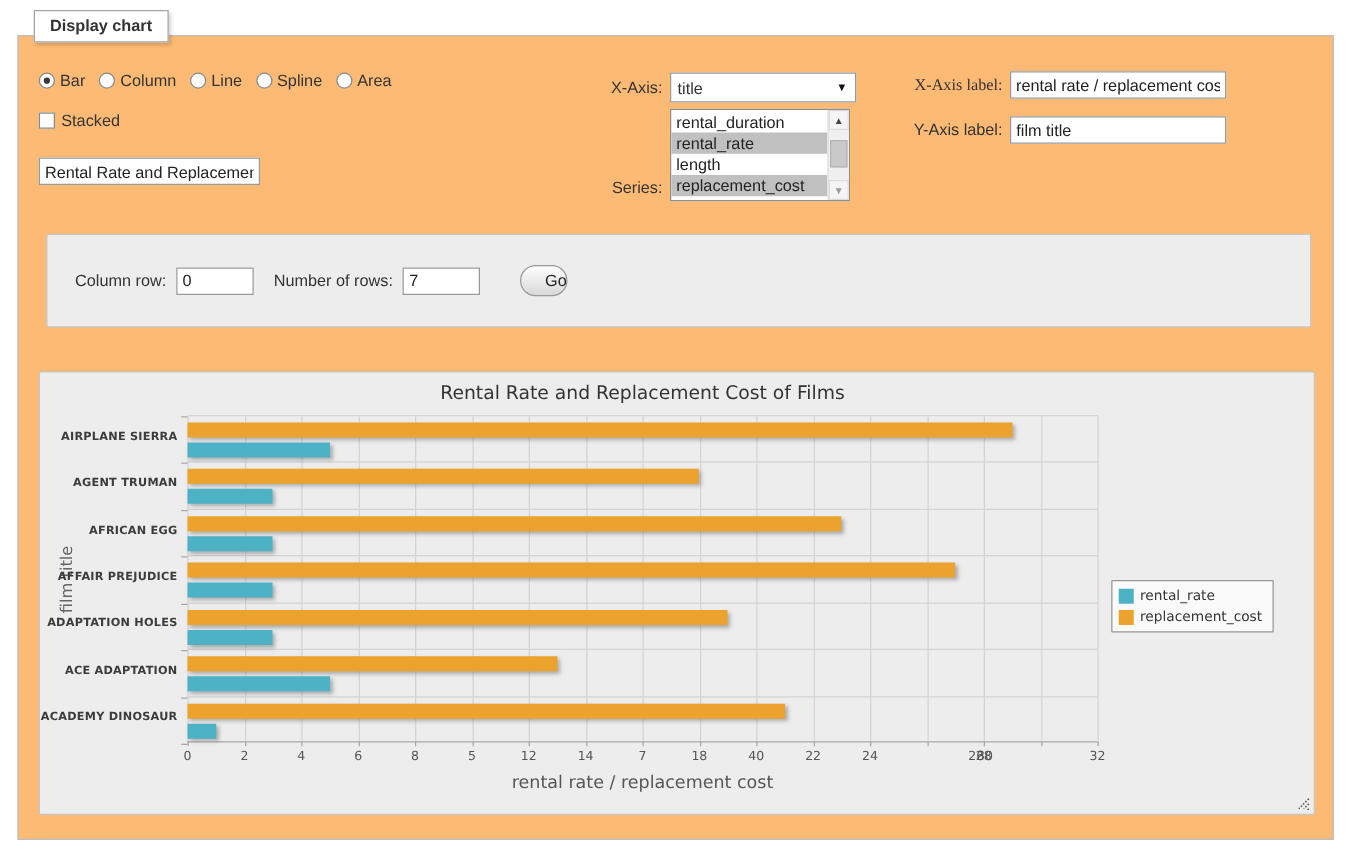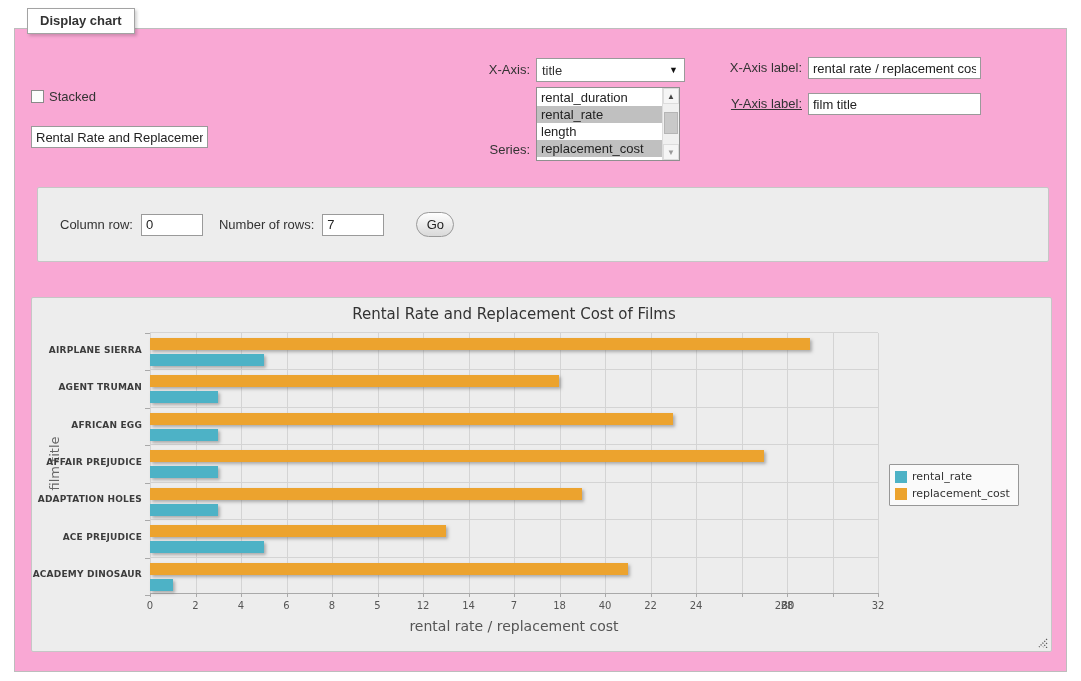--- a/index.html
+++ b/index.html
@@ -1,42 +1,42 @@
 <!DOCTYPE html>
 <html><head>
 <meta charset="utf-8">
 <style>
   * { margin:0; padding:0; box-sizing:border-box; }
   html,body { width:1081px; height:681px; background:#fff;
     font-family:"Liberation Sans", sans-serif; font-size:13px; color:#333; overflow:hidden; }
 
   .outer { position:absolute; left:14px; top:28px; width:1053px; height:644px;
-    border:1px solid #bdbdbd; background:#f9a8d4; }
+    border:1px solid #bdbdbd; background:#fdba74; }
   .legend-box { position:absolute; left:12px; top:-21px; background:#fff;
     border:1px solid #a3a3a3; padding:4px 12px 5px 12px; font-weight:bold; font-size:13px;
     box-shadow:2px 2px 3px rgba(0,0,0,0.18); }
 
   
   .radio-row { position:absolute; left:16px; top:28px; display:flex; align-items:center; gap:11px; }
   .radio-item { display:flex; align-items:center; gap:4px; cursor:default; }
   .radio-dot { width:13px; height:13px; border:1px solid #8a8a8a; border-radius:50%;
     background:#fdfdfd; position:relative; display:inline-block; }
   .radio-dot.checked::after { content:""; position:absolute; left:3px; top:3px; width:5px; height:5px;
     border-radius:50%; background:#3a3a3a; }
   .check-row { position:absolute; left:16px; top:60px; display:flex; align-items:center; gap:5px; }
   .checkbox { width:13px; height:13px; border:1px solid #8a8a8a; background:#fdfdfd; display:inline-block; }
   input.txt { border:1px solid #9a9a9a; height:22px; padding:0 4px; font-size:13px;
     font-family:"Liberation Sans", sans-serif; color:#222; background:#fff; }
   .title-input { position:absolute; left:16px; top:97px; width:177px; }
 
   .lbl { position:absolute; text-align:right; color:#333; }
   .xaxis-lbl { left:430px; top:33px; width:85px; }
   .series-lbl { left:430px; top:113px; width:85px; }
-  .xalabel-lbl { left:695px; top:31px; width:92px; }
-  .yalabel-lbl { left:695px; top:67px; width:92px;text-decoration:underline; }
+  .xalabel-lbl { left:695px; top:31px; width:92px;font-family:Liberation Serif, serif; }
+  .yalabel-lbl { left:695px; top:67px; width:92px; }
 
   .select-box { position:absolute; left:521px; top:29px; width:149px; height:24px;
     border:1px solid #9a9a9a; background:#fff; display:flex; align-items:center;
     justify-content:space-between; padding:0 6px 0 5px; }
   .select-box .caret { font-size:9px; color:#111; }
 
   .listbox { position:absolute; left:521px; top:58px; width:144px; height:74px;
     border:1px solid #8f8f8f; background:#fff; display:flex; }
   .listbox .opts { flex:1; overflow:hidden; padding-top:1px; }
   .listbox .option { height:17px; line-height:17px; padding-left:4px; white-space:nowrap; color:#222; }
@@ -54,21 +54,21 @@
   .yalabel-input { position:absolute; left:793px; top:64px; width:173px; }
 
   
   .rows-panel { position:absolute; left:22px; top:158px; width:1012px; height:75px;
     background:#ededed; border:1px solid #c6c6c6; border-radius:2px;
     display:flex; align-items:center; padding-left:22px; }
   .rows-panel .fld { margin-right:8px; }
   .rows-panel input.txt { width:62px; }
   .num-lbl { margin-left:8px; }
   .go-btn { margin-left:24px; width:38px; height:25px; border:1px solid #9a9a9a; border-radius:13px;
-    background:linear-gradient(#fefefe,#d9d9d9); font-size:13px; color:#222; text-align:center;
+    background:linear-gradient(#fefefe,#d9d9d9); font-size:13px; color:#222; text-align:right;
     line-height:23px; cursor:pointer; }
 
   
   .chart-panel { position:absolute; left:16px; top:268px; width:1021px; height:355px;
     background:#ededed; border:1px solid #c6c6c6; border-radius:2px;
     font-family:"DejaVu Sans", sans-serif; }
   .chart-title { position:absolute; left:118px; top:7px; width:728px; text-align:center;
     font-size:15px; color:#333; }
   .plot { position:absolute; left:118px; top:34px; width:728px; height:262px;
     border-top:1px solid #d4d4d4; border-bottom:1px solid #a9a9a9; }
@@ -93,20 +93,42 @@
   .swatch { width:12px; height:12px; display:inline-block; }
   .legend-item span.txt-l { font-size:11px; color:#333; }
   .resize-handle { position:absolute; right:3px; bottom:3px; width:11px; height:11px; cursor:se-resize; }
 </style>
 </head>
 <body>
 
 <div class="outer">
   <div class="legend-box">Display chart</div>
 
+  <div class="radio-row" id="radioRow">
+      <span class="radio-item">
+        <span class="radio-dot checked"></span>
+        <span>Bar</span>
+      </span>
+      <span class="radio-item">
+        <span class="radio-dot"></span>
+        <span>Column</span>
+      </span>
+      <span class="radio-item">
+        <span class="radio-dot"></span>
+        <span>Line</span>
+      </span>
+      <span class="radio-item">
+        <span class="radio-dot"></span>
+        <span>Spline</span>
+      </span>
+      <span class="radio-item">
+        <span class="radio-dot"></span>
+        <span>Area</span>
+      </span>
+    </div>
 
   <div class="check-row">
     <span class="checkbox"></span>
     <span>Stacked</span>
   </div>
 
   <input class="txt title-input" value="Rental Rate and Replacement Cost of Films" style="">
 
   <div class="lbl xaxis-lbl">X-Axis:</div>
   <div class="select-box">
@@ -219,21 +241,21 @@
           <div class="bar s-top" style="width: 65.5938%; background: rgb(236, 163, 46);"></div>
           <div class="bar s-bot" style="width: 3.09375%; background: rgb(77, 178, 198);"></div>
         </div>
       </div>
     <div id="catLabels">
         <div class="cat-label" style="top: 46.7143px;">AIRPLANE SIERRA</div>
         <div class="cat-label" style="top: 84.1429px;">AGENT TRUMAN</div>
         <div class="cat-label" style="top: 121.571px;">AFRICAN EGG</div>
         <div class="cat-label" style="top: 159px;">AFFAIR PREJUDICE</div>
         <div class="cat-label" style="top: 196.429px;">ADAPTATION HOLES</div>
-        <div class="cat-label" style="top: 233.857px;">ACE PREJUDICE</div>
+        <div class="cat-label" style="top: 233.857px;">ACE ADAPTATION</div>
         <div class="cat-label" style="top: 271.286px;">ACADEMY DINOSAUR</div>
       </div>
     <div id="xLabels">
         <span class="xlab" style="left: 118px;">0</span>
         <span class="xlab" style="left: 163.5px;">2</span>
         <span class="xlab" style="left: 209px;">4</span>
         <span class="xlab" style="left: 254.5px;">6</span>
         <span class="xlab" style="left: 300px;">8</span>
         <span class="xlab" style="left: 345.5px;">5</span>
         <span class="xlab" style="left: 391px; text-align: center;">12</span>

